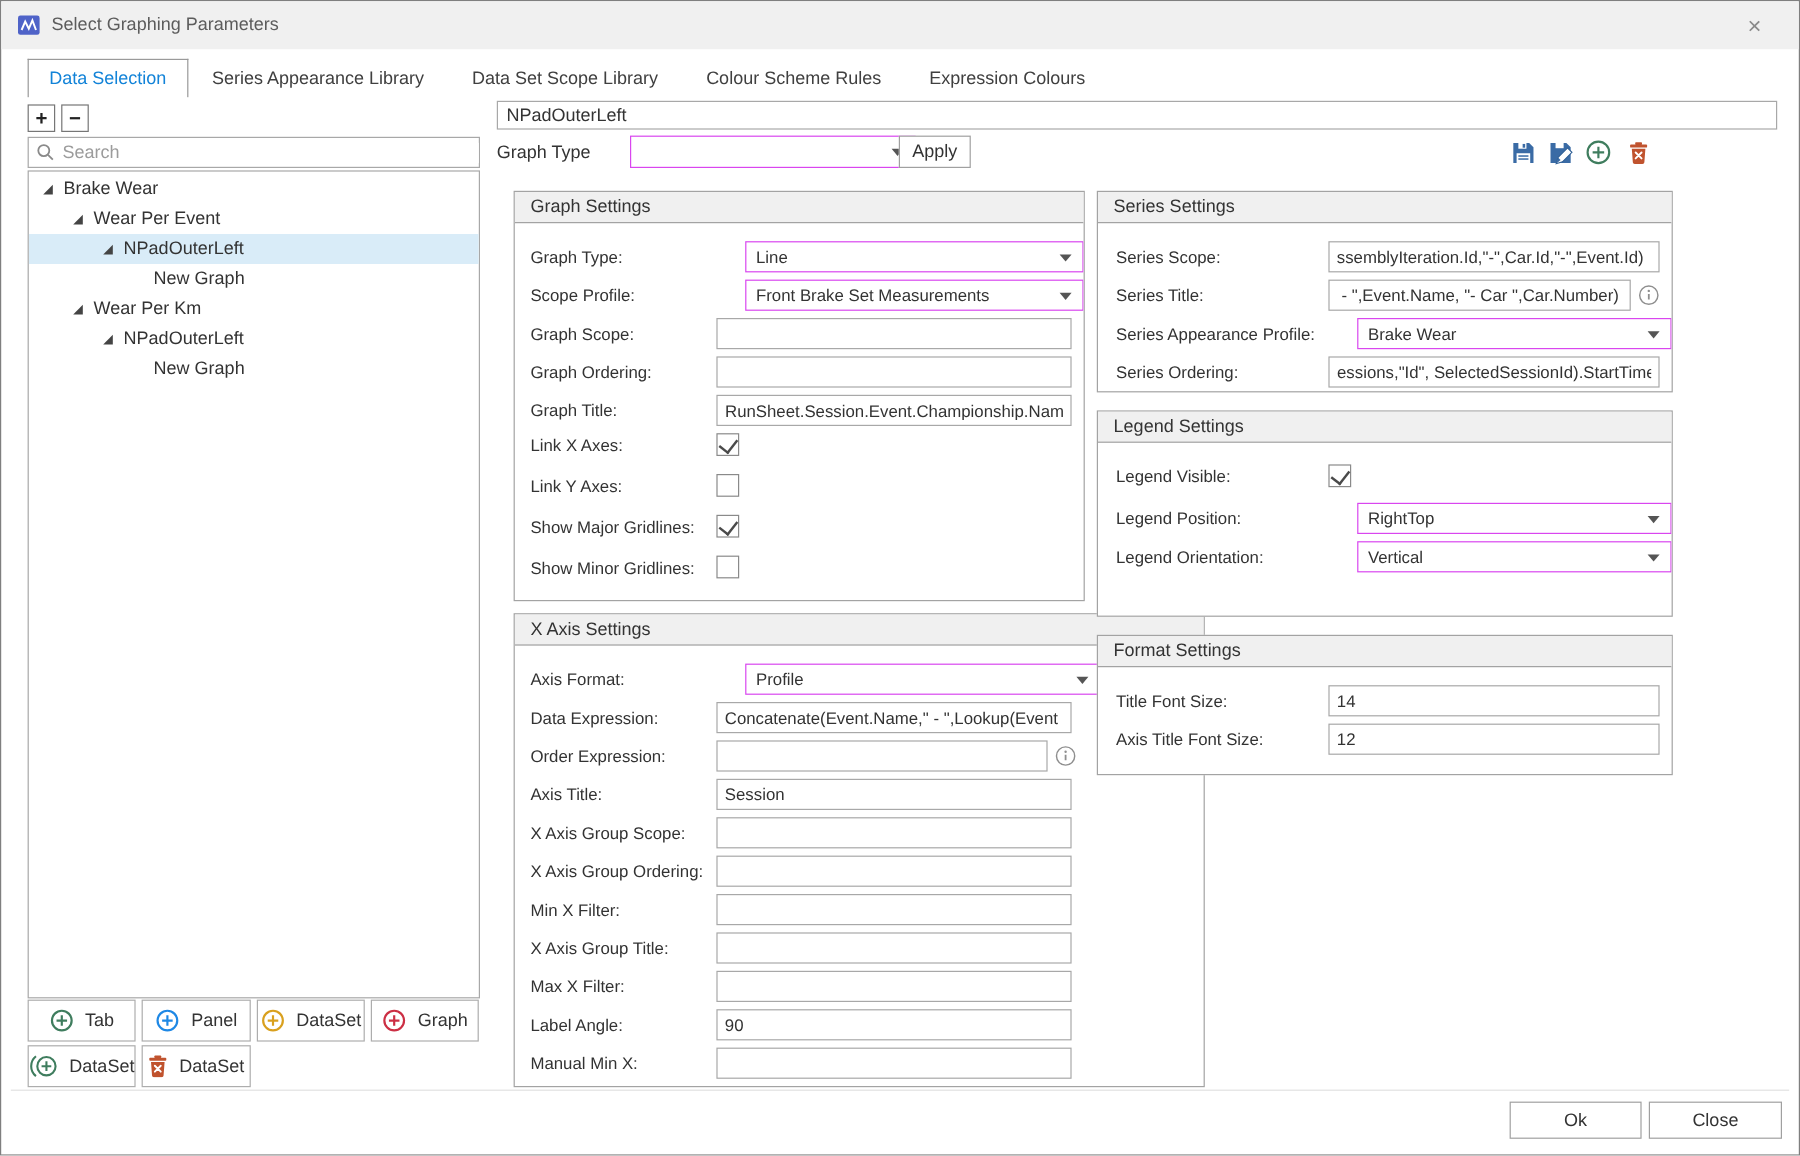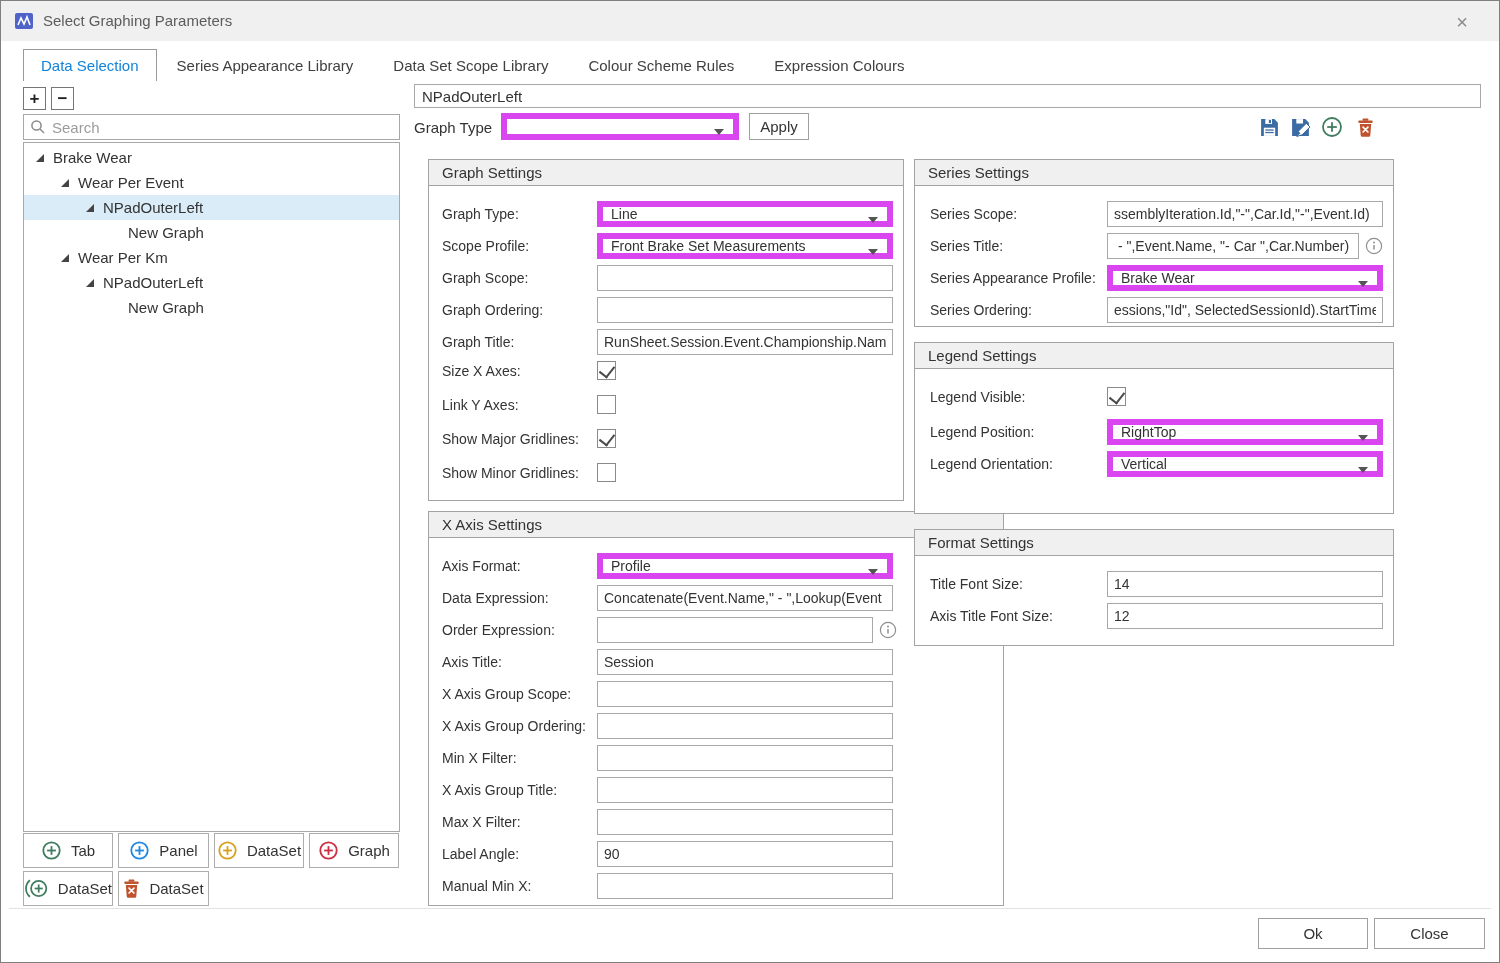--- a/index.html
+++ b/index.html
@@ -34,22 +34,22 @@
   .expander { width:10px; height:10px; margin-right:8px; flex:0 0 auto; }
   .lvl0 { padding-left:11px; } .lvl1 { padding-left:36px; } .lvl2 { padding-left:61px; }
   .lvl3-noexp { padding-left:104px; }
   
   .gridbtn { position:absolute; height:35px; background:#fff; border:1px solid #adadad;
     display:flex; align-items:center; justify-content:center; gap:9px; font-size:15px; color:#333; }
   
   .name-input { position:absolute; left:413px; top:83px; width:1067px; height:24px;
     border:1px solid #a8a8a8; font:inherit; font-size:15px; padding:0 7px; color:#333; }
   .gt-label { position:absolute; left:413px; top:118px; font-size:15px; color:#333; }
-  .combo { height:26px; border:6px solid #d946ef; background:#fff; position:relative;
-    display:flex; align-items:center; padding:0 8px; font-size:14px; color:#333; }
+  .combo { height:26px; border:1px solid #d946ef; background:#fff; position:relative;
+    display:flex; align-items:center; padding:0 8px; font-size:14px; color:#333;margin-left:24px; }
   .combo .arrow { position:absolute; right:9px; top:10px; width:0; height:0;
     border-left:5px solid transparent; border-right:5px solid transparent; border-top:6px solid #555; }
   .combo-top { position:absolute; left:500px; top:112px; width:238px; height:27px; }
   .btn { background:#fff; border:1px solid #a0a0a0; font-size:15px; color:#333;
     display:flex; align-items:center; justify-content:center; }
   .apply-btn { position:absolute; left:748px; top:112px; width:60px; height:27px; }
   .tool-icon { position:absolute; top:114px; width:24px; height:24px; display:flex; align-items:center; justify-content:center; }
   
   .panel { position:absolute; border:1px solid #a3a3a3; background:#fff; overflow:hidden; }
   .panel-header { height:26px; background:#f0f0f0; border-bottom:1px solid #a3a3a3;
@@ -258,21 +258,21 @@
       </div>
       <div class="frow">
         <span class="flabel">Graph Ordering:</span>
         <input class="tbox w296" value="" style="">
       </div>
       <div class="frow">
         <span class="flabel">Graph Title:</span>
         <input class="tbox w296" value="RunSheet.Session.Event.Championship.Nam" style="">
       </div>
       <div class="frow cb">
-        <span class="flabel">Size X Axes:</span>
+        <span class="flabel">Link X Axes:</span>
         <div class="checkbox checked"></div>
       </div>
       <div class="frow cb">
         <span class="flabel">Link Y Axes:</span>
         <div class="checkbox"></div>
       </div>
       <div class="frow cb">
         <span class="flabel">Show Major Gridlines:</span>
         <div class="checkbox checked"></div>
       </div>

